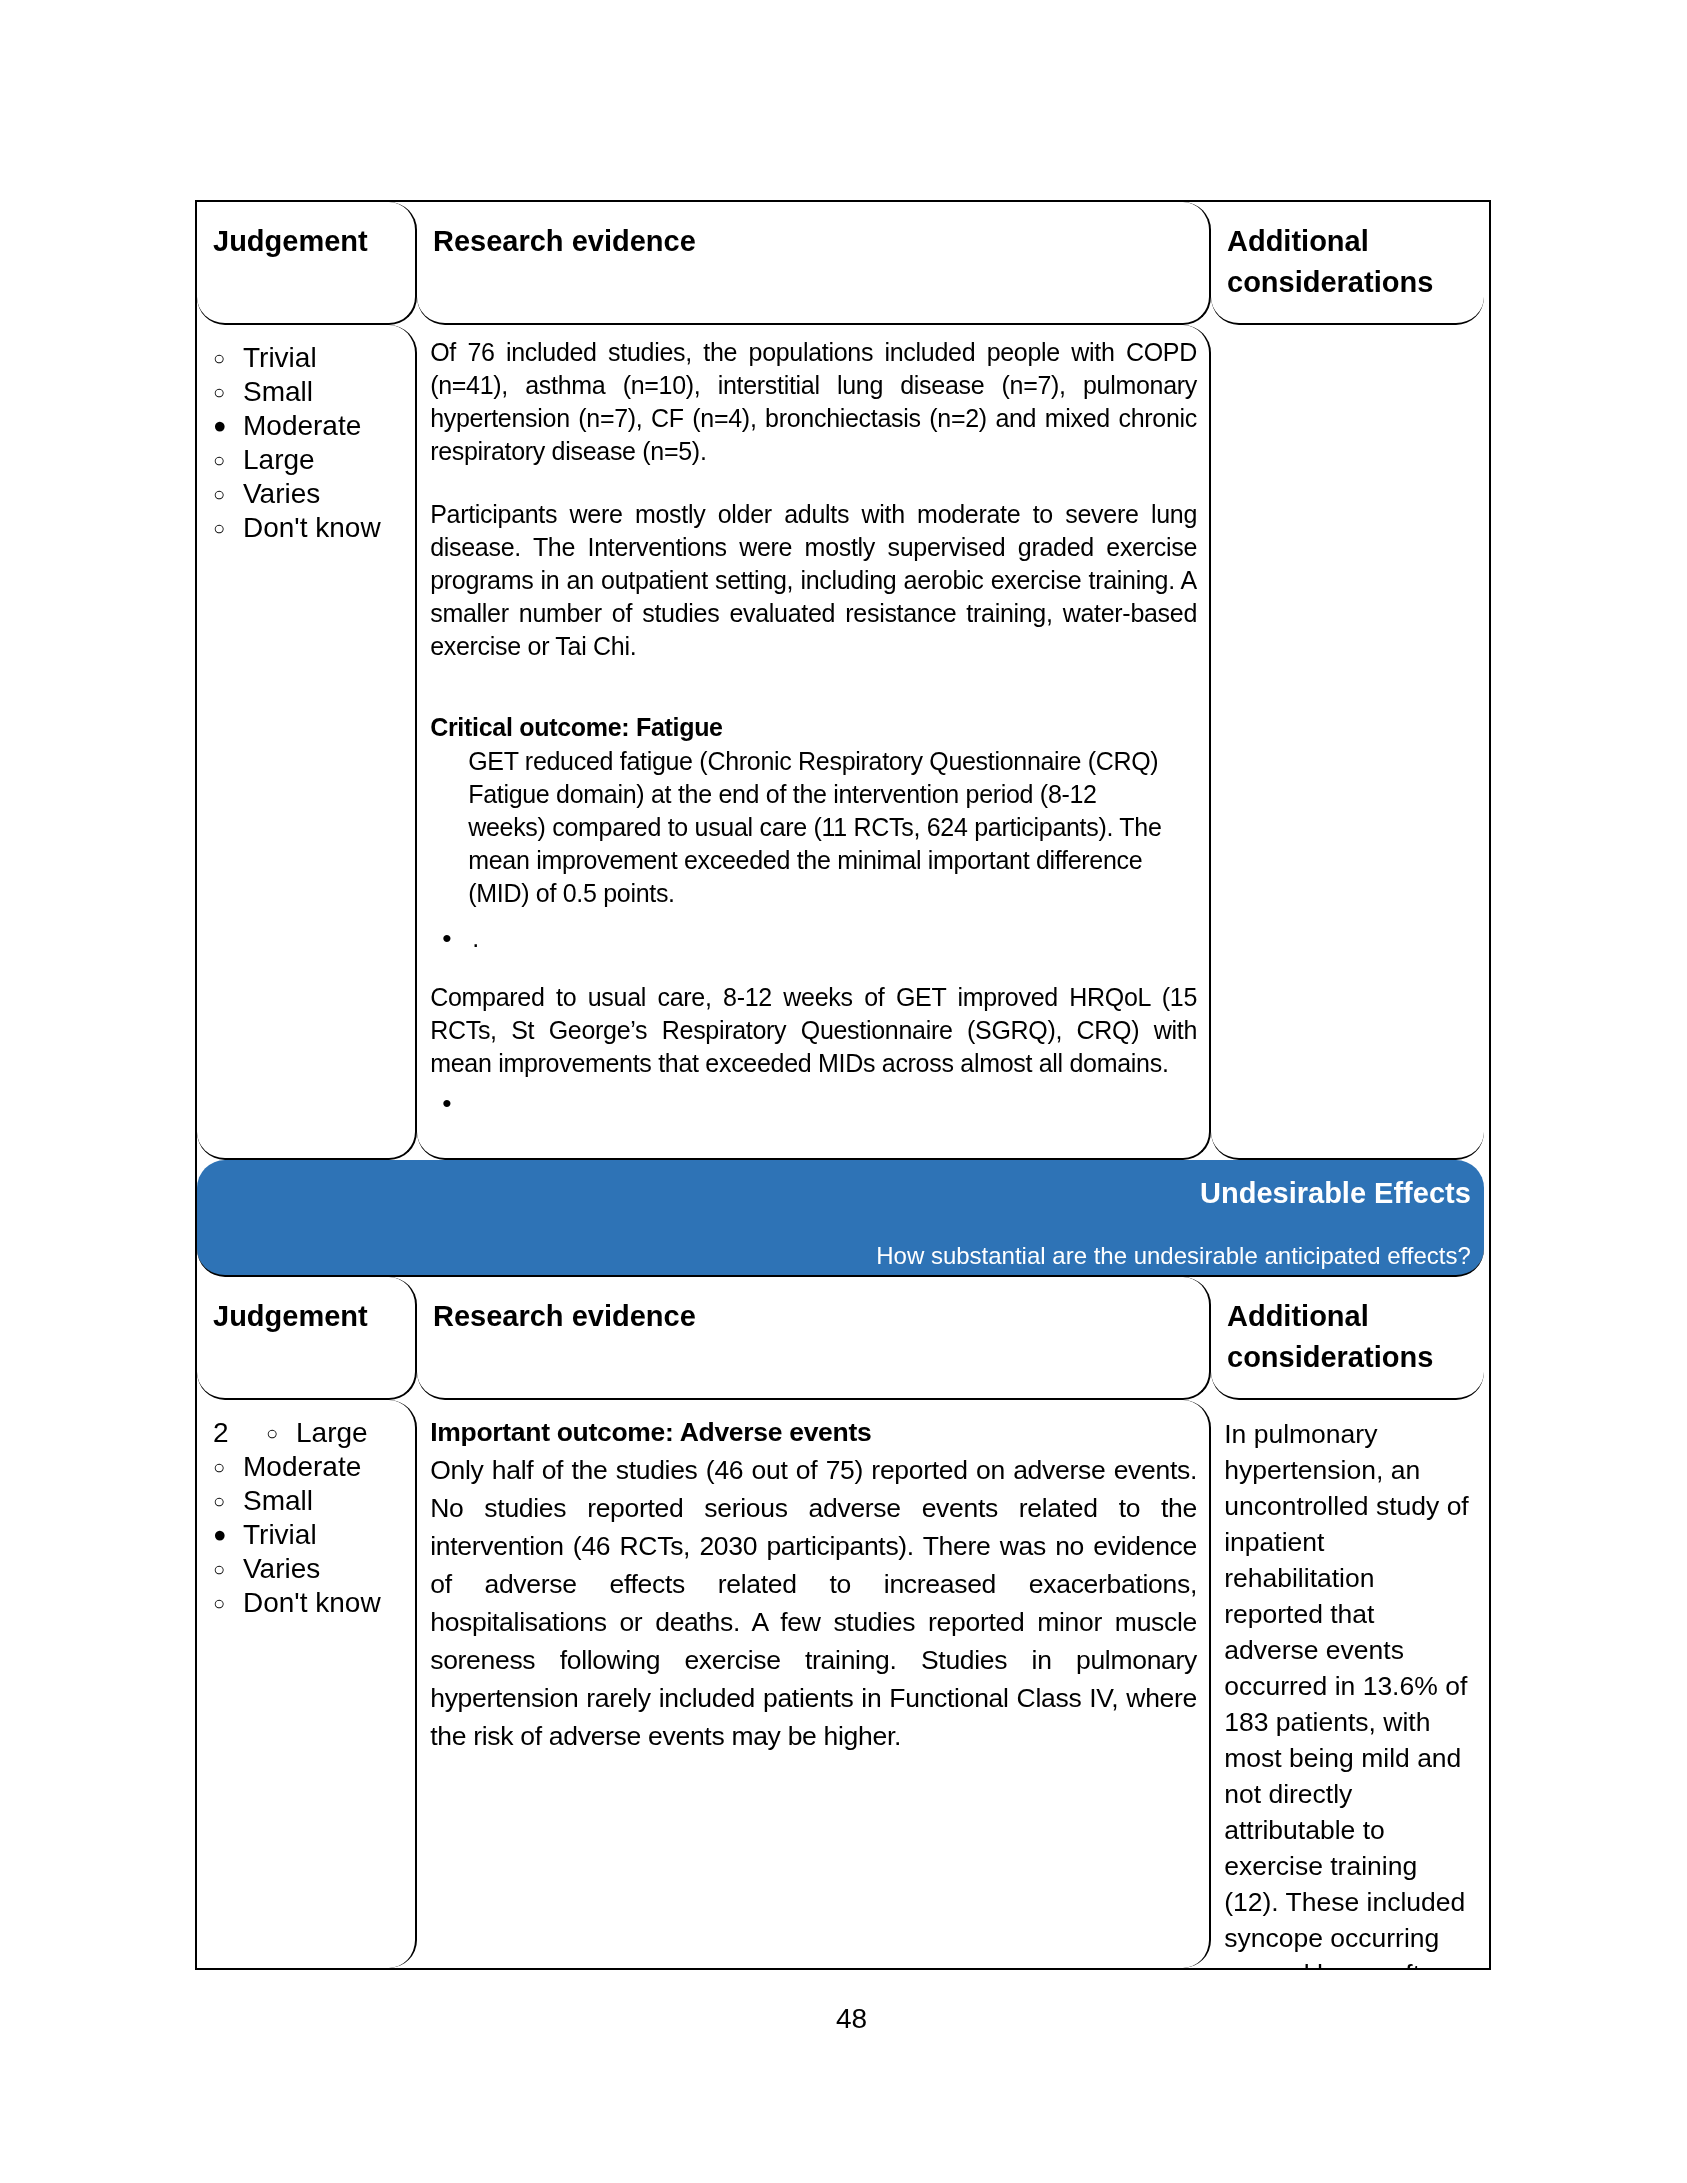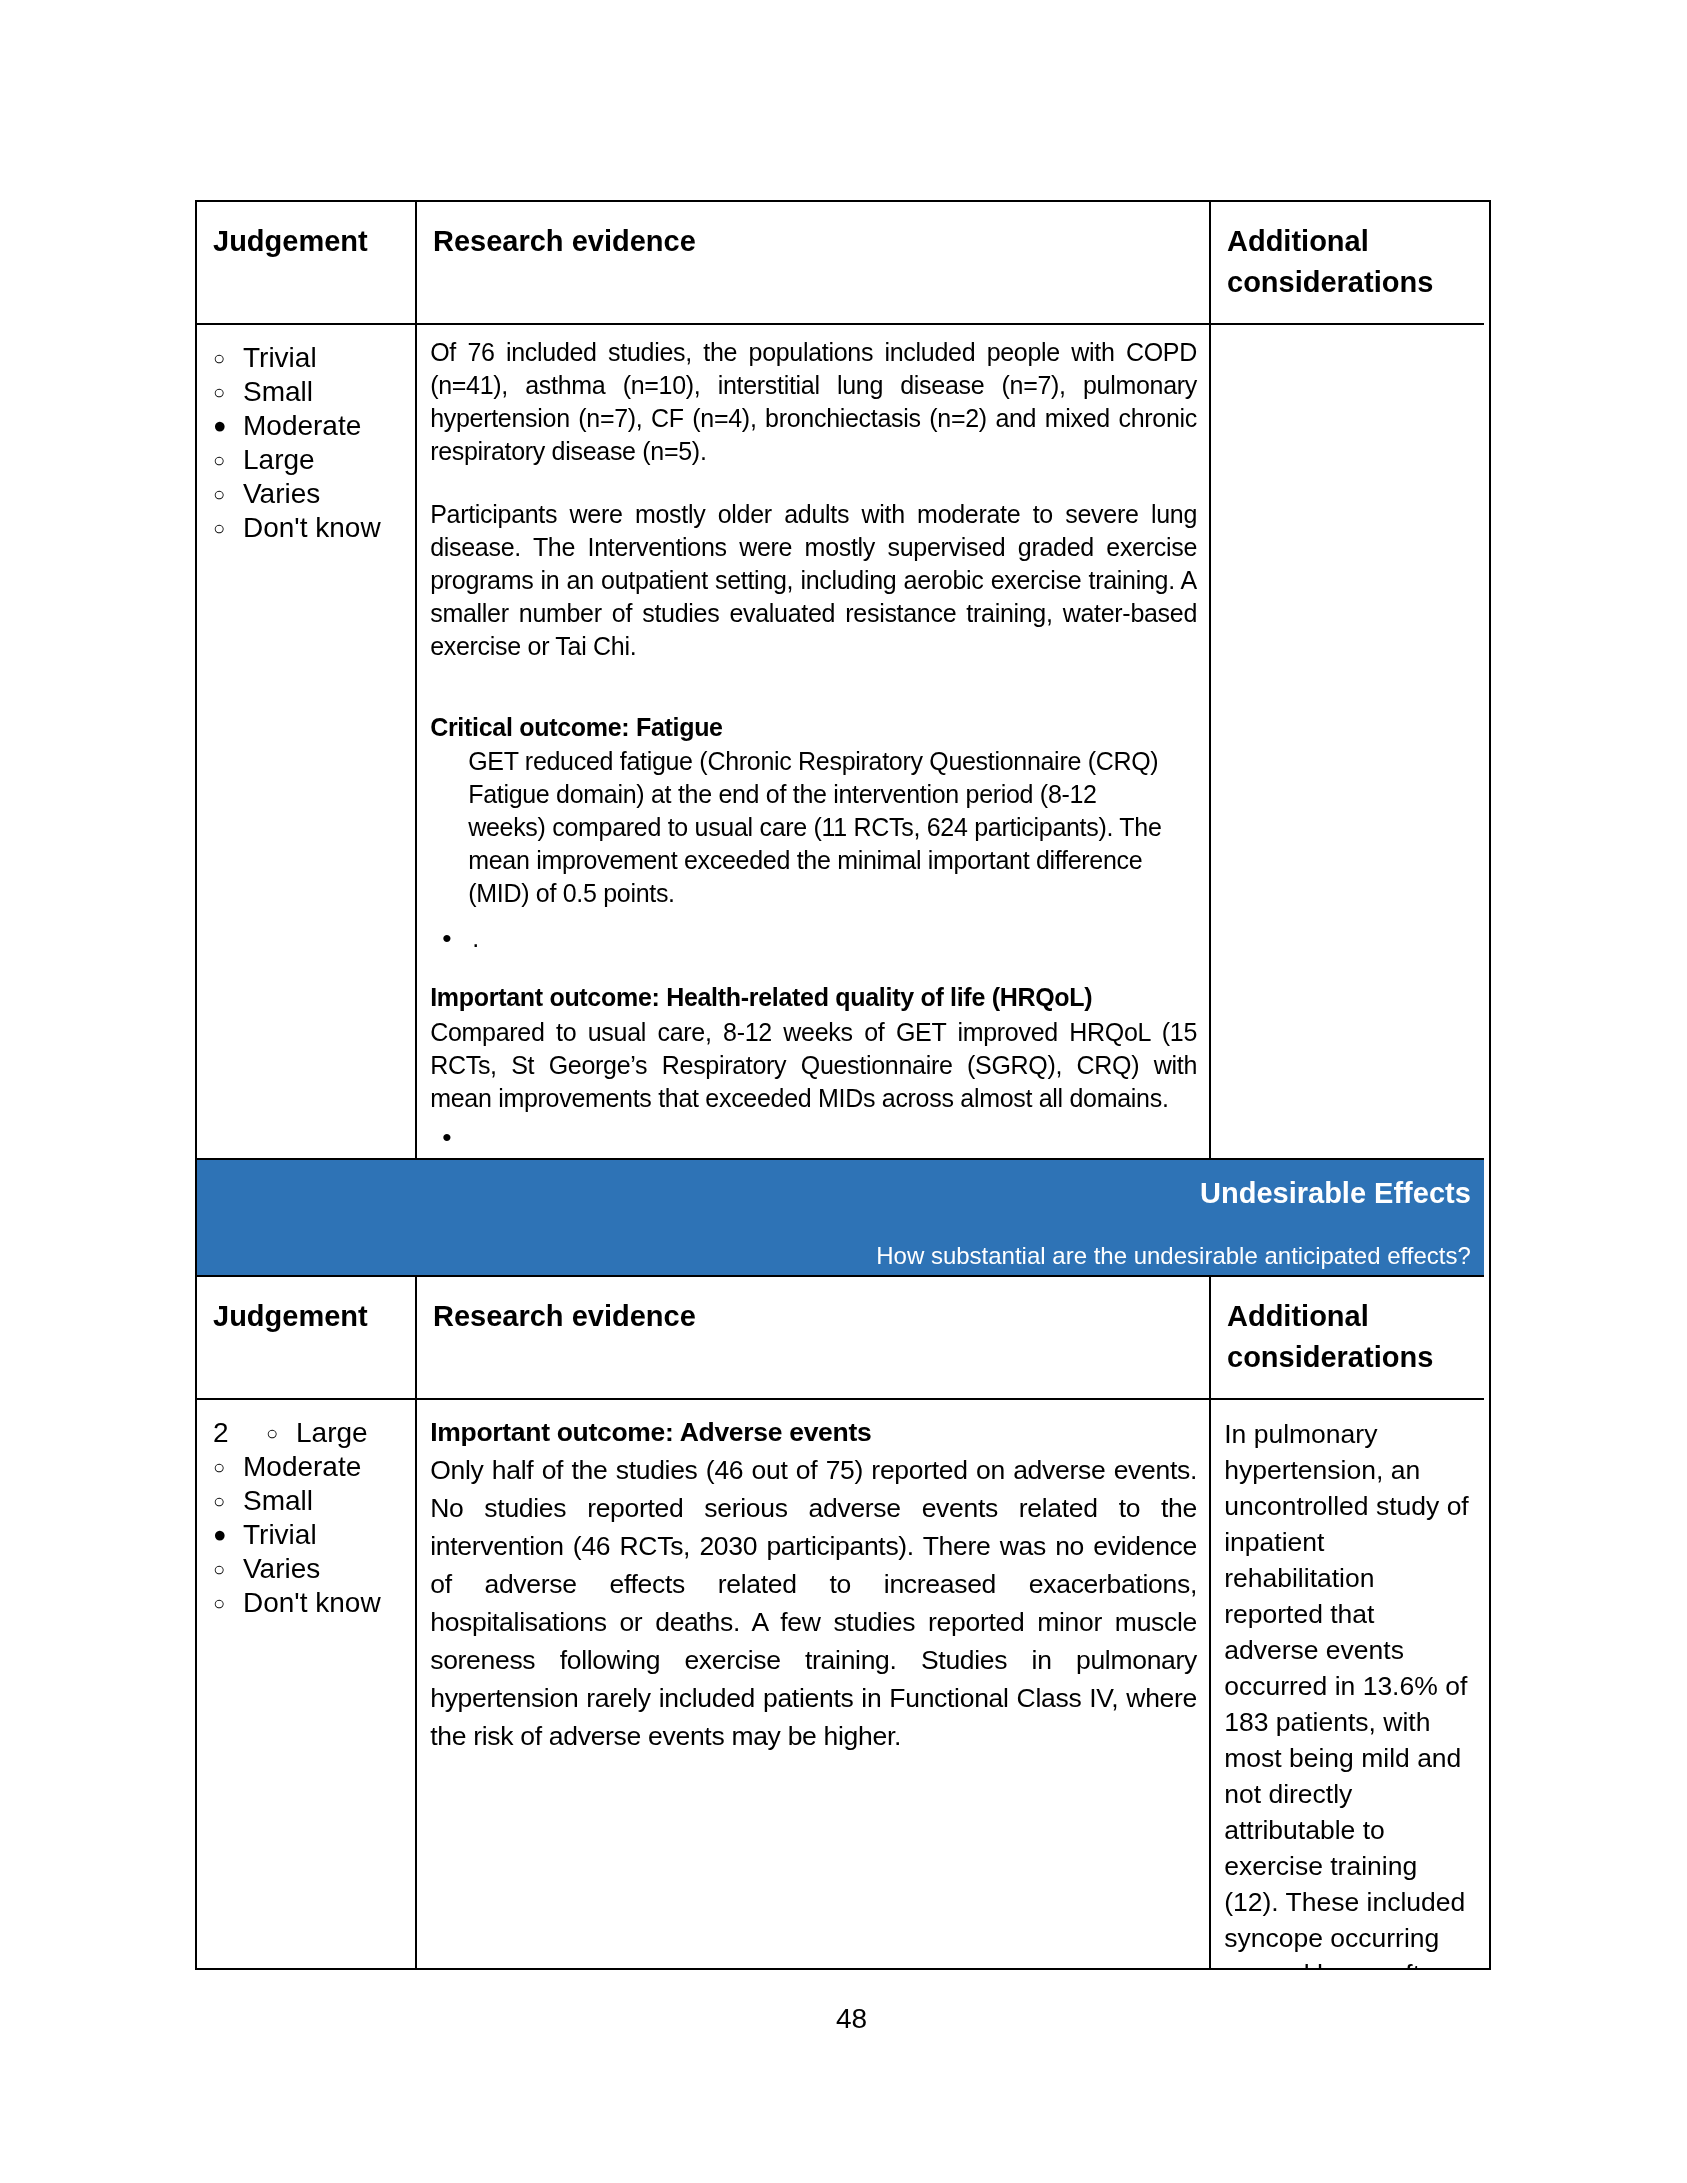--- a/index.html
+++ b/index.html
@@ -18,20 +18,21 @@
     grid-template-rows:123px 835px 117px 123px 568px;
     border:2.6px solid #000000;
     background:#ffffff;
     box-sizing:content-box;
   }
   .cell{
     border-right:2.6px solid #000000;
     border-bottom:2.6px solid #000000;
     box-sizing:border-box;
     overflow:hidden;
+    border-radius:28px;
   }
   .cell.last{border-right:none;}
   .cell.bottom-row{border-bottom:none;}
   .header-cell{
     font-weight:bold;font-size:29px;line-height:41px;
     padding:18.5px 13.2px 0 16px;
   }
   
   .judgement-cell{font-size:28px;padding:16px 6.6px 0 16px;position:relative;}
   .opt-row{display:flex;align-items:center;line-height:34px;white-space:nowrap;}
@@ -110,21 +111,20 @@
     </div>
     <div class="cell research-cell">
       <p>Of 76 included studies, the populations included people with COPD (n=41), asthma (n=10), interstitial lung disease (n=7), pulmonary hypertension (n=7), CF (n=4), bronchiectasis (n=2) and mixed chronic respiratory disease (n=5).</p>
       <p class="gap-lg">Participants were mostly older adults with moderate to severe lung disease. The Interventions were mostly supervised graded exercise programs in an outpatient setting, including aerobic exercise training. A smaller number of studies evaluated resistance training, water-based exercise or Tai Chi.</p>
       <div class="rheading">Critical outcome: Fatigue</div>
       <div class="indent-block">GET reduced fatigue (Chronic Respiratory Questionnaire (CRQ) Fatigue domain) at the end of the intervention period (8-12 weeks) compared to usual care (11 RCTs, 624 participants). The mean improvement exceeded the minimal important difference (MID) of 0.5 points.</div>
       <div class="bullet-row">
         <span class="bullet">•</span>
         <span class="bullet-text">.</span>
       </div>
-      <div class="rheading">Important outcome: Health-related quality of life (HRQoL)</div>
       <p style="margin-bottom:6.6px;">Compared to usual care, 8-12 weeks of GET improved HRQoL (15 RCTs, St George’s Respiratory Questionnaire (SGRQ), CRQ) with mean improvements that exceeded MIDs across almost all domains.</p>
       <div class="bullet-row final">
         <span class="bullet">•</span>
         <span class="bullet-text"></span>
       </div>
     </div>
     <div class="cell addl-cell last">
       <div></div>
     </div>
 

